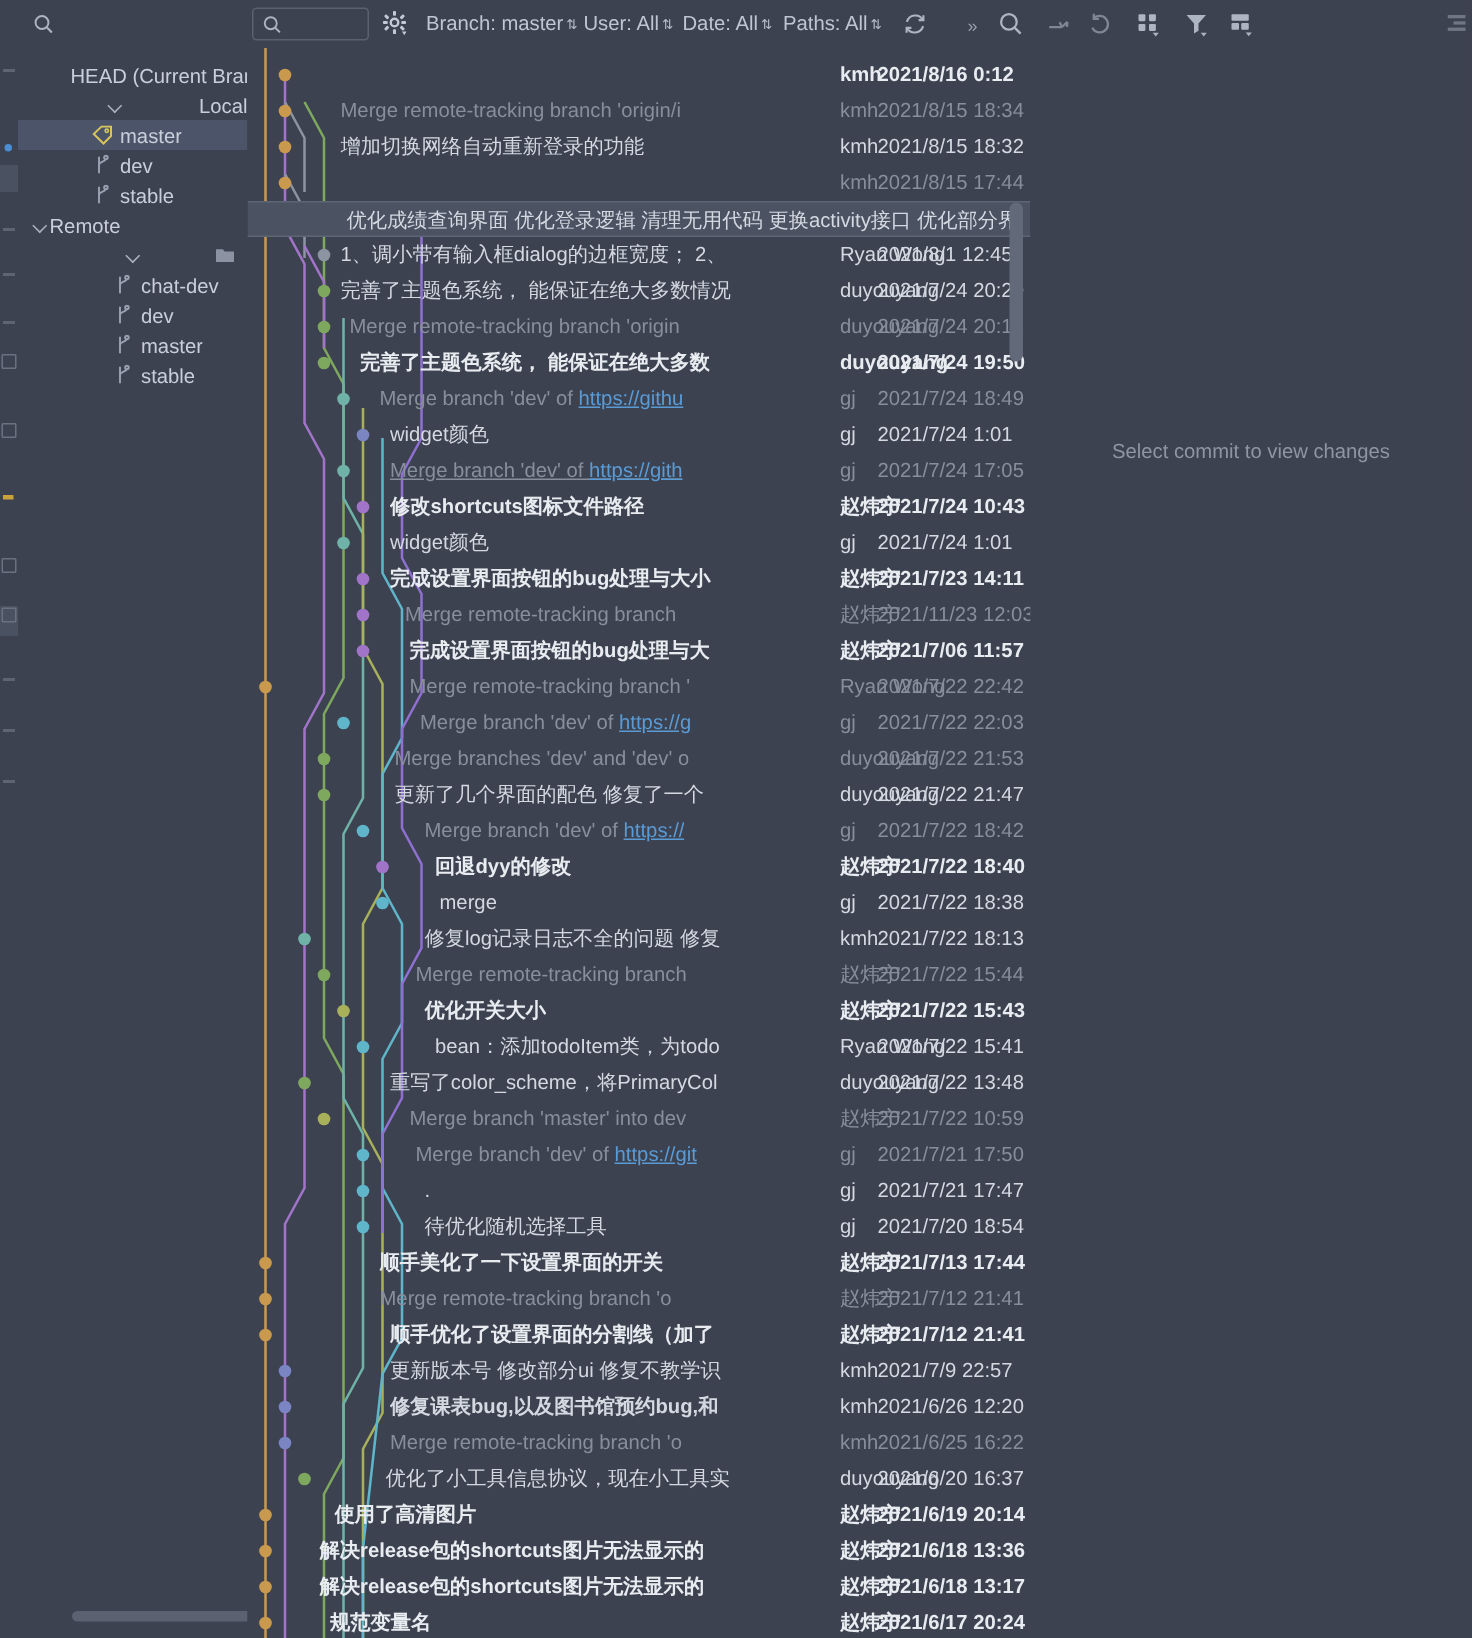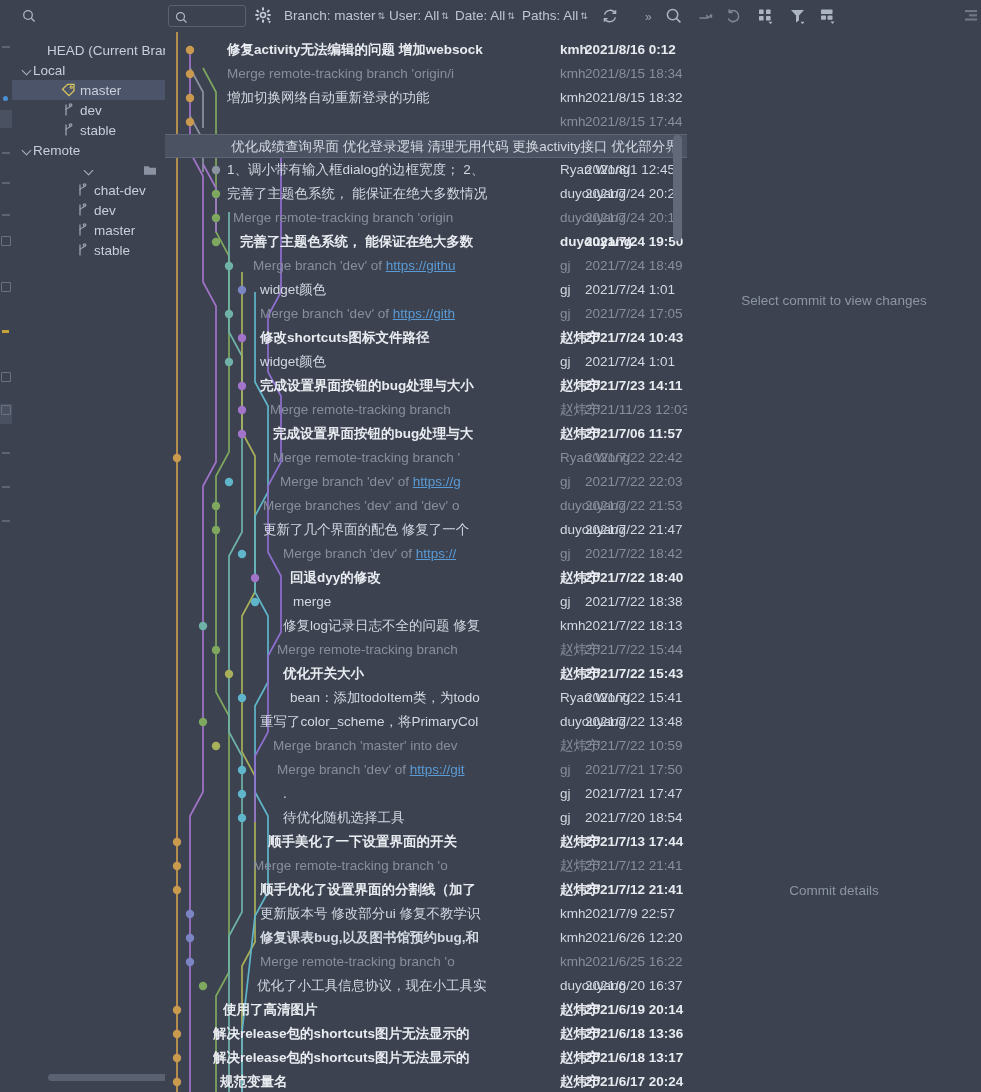--- a/index.html
+++ b/index.html
@@ -193,21 +193,21 @@
     </span>
   </div>
 
   <div class="tree">
     <div class="hscroll"></div>
   <div class="tnode" style="top: 8px;">
         <span style="flex: 0 0 24px; height: 1px;"></span>
         <span style="flex: 0 0 11px;"></span>
         <span class="tlabel">HEAD (Current Branch</span>
       </div>
-      <div class="tnode" style="top: 28px;">
+      <div class="tnode" style="top: 28px; justify-content: space-between;">
         <span style="flex: 0 0 10px; height: 1px;"></span>
         <span class="tarrow"></span>
         <span class="tlabel">Local</span>
       </div>
       <div class="tnode sel" style="top: 48px;">
         <span style="flex: 0 0 38px; height: 1px;"></span>
         <span style="flex: 0 0 11px;"></span>
         <span class="ticon"><svg width="15" height="14" viewBox="0 0 15 14">
             <path d="M1.5 6.3 L6.6 1.4 h6.4 v6.3 l-5 5 z" fill="none" stroke="#d8c55e" stroke-width="1.3"></path>
             <circle cx="10.2" cy="4.2" r="1.1" fill="none" stroke="#d8c55e" stroke-width="1.1"></circle>
@@ -353,21 +353,20 @@
         <circle cx="25" cy="906" r="4.2" fill="#7b85c4"></circle>
         <circle cx="25" cy="930" r="4.2" fill="#7b85c4"></circle>
         <circle cx="38" cy="954" r="4.2" fill="#7fa85f"></circle>
         <circle cx="12" cy="978" r="4.2" fill="#c99a4e"></circle>
         <circle cx="12" cy="1002" r="4.2" fill="#c99a4e"></circle>
         <circle cx="12" cy="1026" r="4.2" fill="#c99a4e"></circle>
         <circle cx="12" cy="1050" r="4.2" fill="#c99a4e"></circle>
       </svg>
     <div class="rows" id="rows">
         <div class="row" style="top: 6px;">
-          <div class="subj c-bold" style="left: 62px; max-width: 330px;">修复activity无法编辑的问题 增加websock</div>
           <div class="auth c-bold">kmh</div>
           <div class="date c-bold">2021/8/16 0:12</div>
         </div>
         <div class="row" style="top: 30px;">
           <div class="subj c-dim" style="left: 62px; max-width: 330px;">Merge remote-tracking branch 'origin/i</div>
           <div class="auth c-dim">kmh</div>
           <div class="date c-dim">2021/8/15 18:34</div>
         </div>
         <div class="row" style="top: 54px;">
           <div class="subj c-norm" style="left: 62px; max-width: 330px;">增加切换网络自动重新登录的功能</div>
@@ -406,21 +405,21 @@
           <div class="subj c-dim" style="left: 88px; max-width: 304px;">Merge branch 'dev' of <span class="lnk">https://githu</span></div>
           <div class="auth c-dim">gj</div>
           <div class="date c-dim">2021/7/24 18:49</div>
         </div>
         <div class="row" style="top: 246px;">
           <div class="subj c-norm" style="left: 95px; max-width: 297px;">widget颜色</div>
           <div class="auth c-norm">gj</div>
           <div class="date c-norm">2021/7/24 1:01</div>
         </div>
         <div class="row" style="top: 270px;">
-          <div class="subj c-dim" style="left: 95px; max-width: 297px;">Merge branch 'dev' of <span class="lnk">https://gith</span></div>
+          <div class="subj c-dim" style="left: 95px; max-width: 297px; text-decoration: underline;">Merge branch 'dev' of <span class="lnk">https://gith</span></div>
           <div class="auth c-dim">gj</div>
           <div class="date c-dim">2021/7/24 17:05</div>
         </div>
         <div class="row" style="top: 294px;">
           <div class="subj c-bold" style="left: 95px; max-width: 297px;">修改shortcuts图标文件路径</div>
           <div class="auth c-bold">赵炜宁</div>
           <div class="date c-bold">2021/7/24 10:43</div>
         </div>
         <div class="row" style="top: 318px;">
           <div class="subj c-norm" style="left: 95px; max-width: 297px;">widget颜色</div>
@@ -516,21 +515,21 @@
           <div class="subj c-norm" style="left: 118px; max-width: 274px;">.</div>
           <div class="auth c-norm">gj</div>
           <div class="date c-norm">2021/7/21 17:47</div>
         </div>
         <div class="row" style="top: 774px;">
           <div class="subj c-norm" style="left: 118px; max-width: 274px;">待优化随机选择工具</div>
           <div class="auth c-norm">gj</div>
           <div class="date c-norm">2021/7/20 18:54</div>
         </div>
         <div class="row" style="top: 798px;">
-          <div class="subj c-bold" style="left: 103px; max-width: 297px;">顺手美化了一下设置界面的开关</div>
+          <div class="subj c-bold" style="left: 88px; max-width: 297px;">顺手美化了一下设置界面的开关</div>
           <div class="auth c-bold">赵炜宁</div>
           <div class="date c-bold">2021/7/13 17:44</div>
         </div>
         <div class="row" style="top: 822px;">
           <div class="subj c-dim" style="left: 88px; max-width: 304px;">Merge remote-tracking branch 'o</div>
           <div class="auth c-dim">赵炜宁</div>
           <div class="date c-dim">2021/7/12 21:41</div>
         </div>
         <div class="row" style="top: 846px;">
           <div class="subj c-bold" style="left: 95px; max-width: 297px;">顺手优化了设置界面的分割线（加了</div>
@@ -576,16 +575,15 @@
           <div class="subj c-bold" style="left: 55px; max-width: 337px;">规范变量名</div>
           <div class="auth c-bold">赵炜宁</div>
           <div class="date c-bold">2021/6/17 20:24</div>
         </div>
       </div>
   </div>
   <div class="vscroll"></div>
 
   <div class="rightpanel">
     <div class="rp-msg top">Select commit to view changes</div>
-    <div class="rp-msg bottom">Commit details</div>
   </div>
 
 </div>
 
 </body></html>

